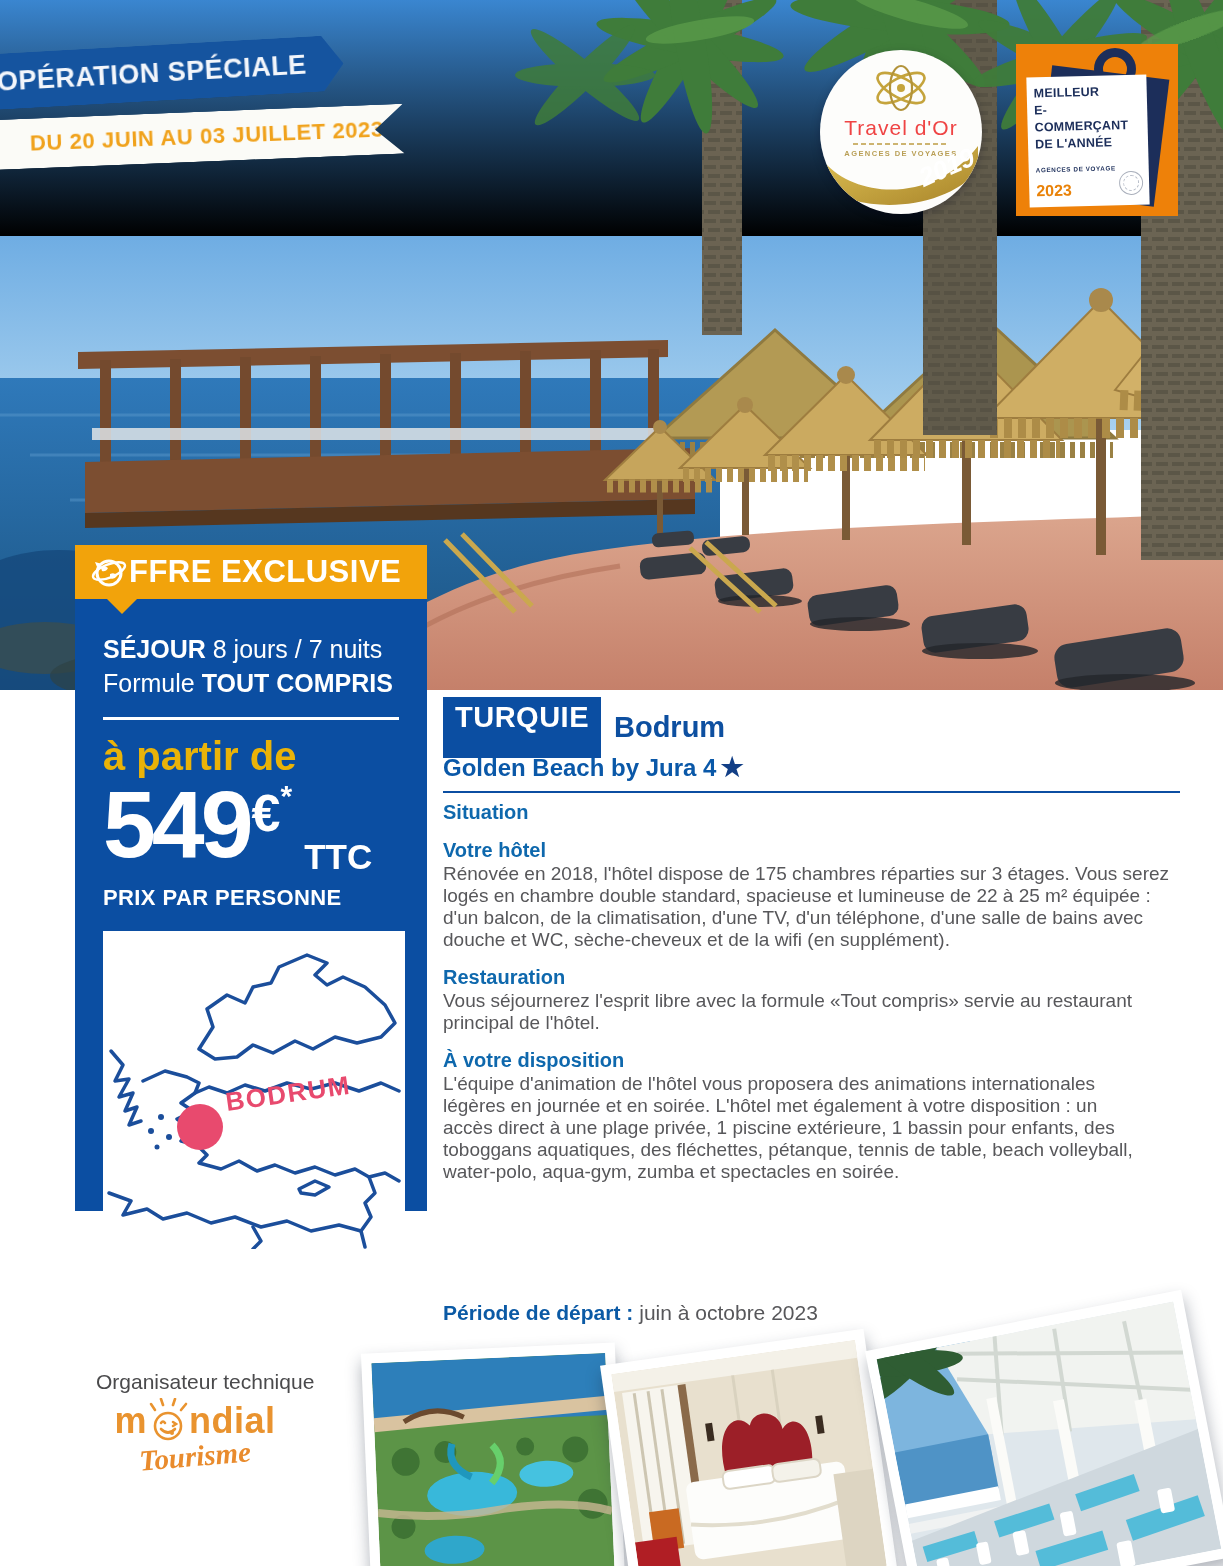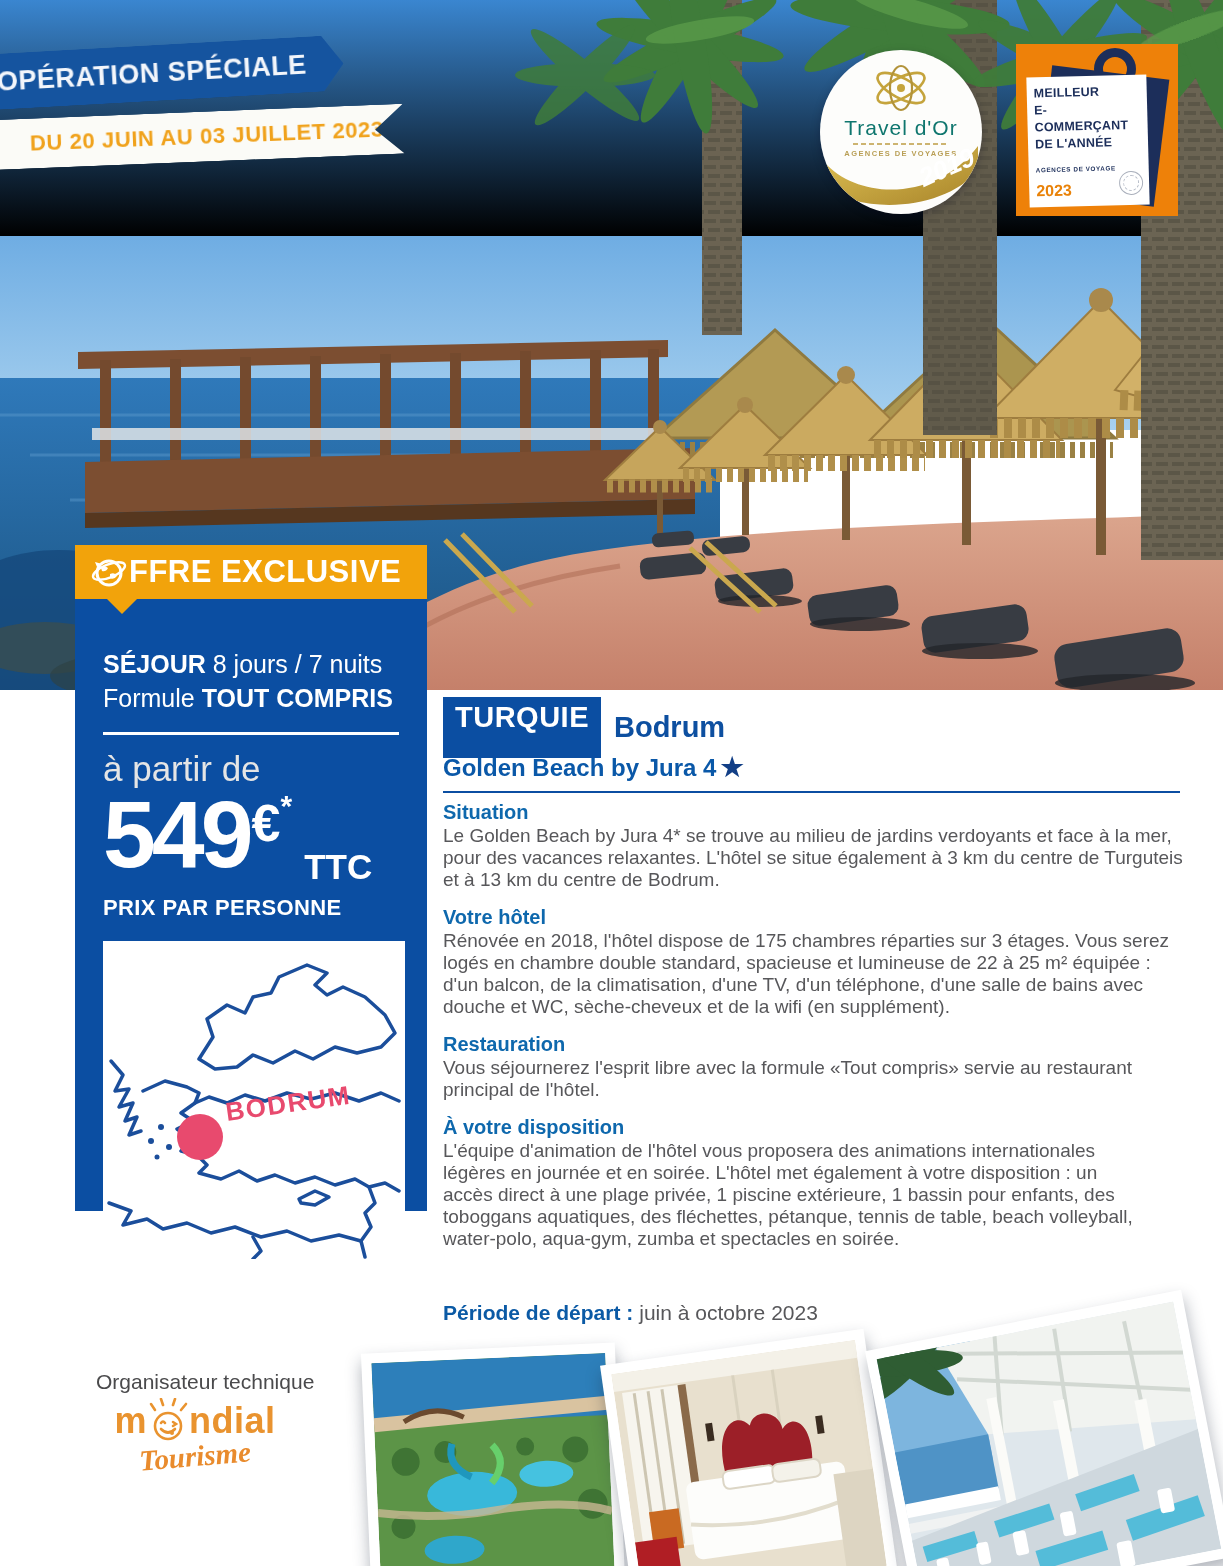--- a/index.html
+++ b/index.html
@@ -22,21 +22,21 @@
     clip-path:polygon(0 0,100% 0,93% 50%,100% 100%,0 100%);
     display:flex;align-items:center;justify-content:center;padding:0 52px 0 66px;
     filter:drop-shadow(0 5px 4px rgba(10,30,60,.35));}
   .ribbon-white span{color:#f0a21c;font-weight:700;font-size:22px;letter-spacing:.6px;white-space:nowrap;}
 
   
   .badge-travel{position:absolute;left:820px;top:50px;width:162px;height:164px;background:#fdfdfb;
     border-radius:50%;z-index:7;overflow:hidden;box-shadow:0 3px 10px rgba(0,0,30,.25);
     text-align:center;}
   .bt-atom{margin-top:10px;}
-  .bt-brand{color:#0f766e;font-size:21px;letter-spacing:1px;margin-top:-4px;}
+  .bt-brand{color:#ef4444;font-size:21px;letter-spacing:1px;margin-top:-4px;}
   .bt-line{width:96px;height:2px;margin:3px auto 4px;background:repeating-linear-gradient(90deg,#cdb470 0 5px,transparent 5px 8px);}
   .bt-cat{color:#b99f56;font-size:7.5px;font-weight:700;letter-spacing:1.4px;}
   .bt-swoosh{position:absolute;left:0;bottom:0;width:162px;height:70px;}
   .bt-year{position:absolute;left:98px;top:102px;color:#ffffff;font-size:26px;font-style:italic;
     font-weight:700;transform:rotate(-24deg);z-index:2;}
 
   
   .badge-ecom{position:absolute;left:1016px;top:44px;width:162px;height:172px;background:#ee8109;z-index:7;}
   .be-bag{position:absolute;left:28px;top:28px;width:118px;height:128px;background:#1c2e5a;transform:rotate(7deg);}
   .be-handle{position:absolute;left:78px;top:4px;width:42px;height:42px;border:9px solid #1c2e5a;border-radius:50%;}
@@ -49,25 +49,25 @@
     border-radius:50%;}
   .be-stamp:before{content:"";position:absolute;left:3px;top:3px;right:3px;bottom:3px;
     border:1px dashed #b9bfca;border-radius:50%;}
 
   
   .offer{position:absolute;left:75px;top:545px;width:352px;z-index:4;}
   .offer-header{height:54px;background:#f2a30b;display:flex;align-items:center;padding-left:16px;}
   .offer-header .txt{color:#ffffff;font-weight:700;font-size:31px;letter-spacing:.5px;margin-left:2px;}
   .offer-notch{position:absolute;left:32px;top:54px;width:0;height:0;
     border-left:15px solid transparent;border-right:15px solid transparent;border-top:15px solid #f2a30b;}
-  .offer-body{background:#0b4ea2;height:612px;padding:49px 28px 0;}
+  .offer-body{background:#0b4ea2;height:612px;padding:34px 28px 0;}
   .stay{color:#ffffff;font-size:25px;line-height:1.35;}
   .stay b{font-weight:700;}
   .offer-sep{border:none;border-top:3px solid #ffffff;margin:16px 0 14px;}
-  .from{color:#e5e5e5;font-size:35px;font-weight:400;}
+  .from{color:#eab308;font-size:40px;font-weight:700;}
   .price-row{display:flex;align-items:flex-start;color:#ffffff;margin-top:2px;}
   .price{font-size:95px;font-weight:700;letter-spacing:-4px;line-height:.92;}
   .cur{font-size:52px;font-weight:800;margin-top:2px;margin-left:2px;}
   .ast{font-size:30px;font-weight:800;margin-top:-2px;}
   .ttc{font-size:35px;font-weight:700;margin-left:12px;margin-top:56px;}
   .ppp{color:#ffffff;font-size:22px;font-weight:700;letter-spacing:.4px;margin-top:8px;}
   .map-box{width:302px;height:318px;background:#ffffff;margin:20px auto 0;}
 
   
   .dest-title{position:absolute;left:443px;top:697px;display:flex;align-items:center;z-index:3;}
@@ -363,21 +363,20 @@
     <span class="city">Bodrum</span>
   </div>
   <div class="hotel-line">
     <span>Golden Beach by Jura 4</span><span class="star">★</span>
   </div>
   <div class="divider"></div>
 
   <div class="sections">
     <div class="sec s1">
       <h3>Situation</h3>
-      <p>Le Golden Beach by Jura 4* se trouve au milieu de jardins verdoyants et face à la mer, pour des vacances relaxantes. L'hôtel se situe également à 3 km du centre de Turguteis et à 13 km du centre de Bodrum.</p>
     </div>
     <div class="sec s2">
       <h3>Votre hôtel</h3>
       <p>Rénovée en 2018, l'hôtel dispose de 175 chambres réparties sur 3 étages. Vous serez logés en chambre double standard, spacieuse et lumineuse de 22 à 25 m² équipée : d'un balcon, de la climatisation, d'une TV, d'un téléphone, d'une salle de bains avec douche et WC, sèche-cheveux et de la wifi (en supplément).</p>
     </div>
     <div class="sec s3">
       <h3>Restauration</h3>
       <p>Vous séjournerez l'esprit libre avec la formule «Tout compris» servie au restaurant principal de l'hôtel.</p>
     </div>
     <div class="sec s4">

